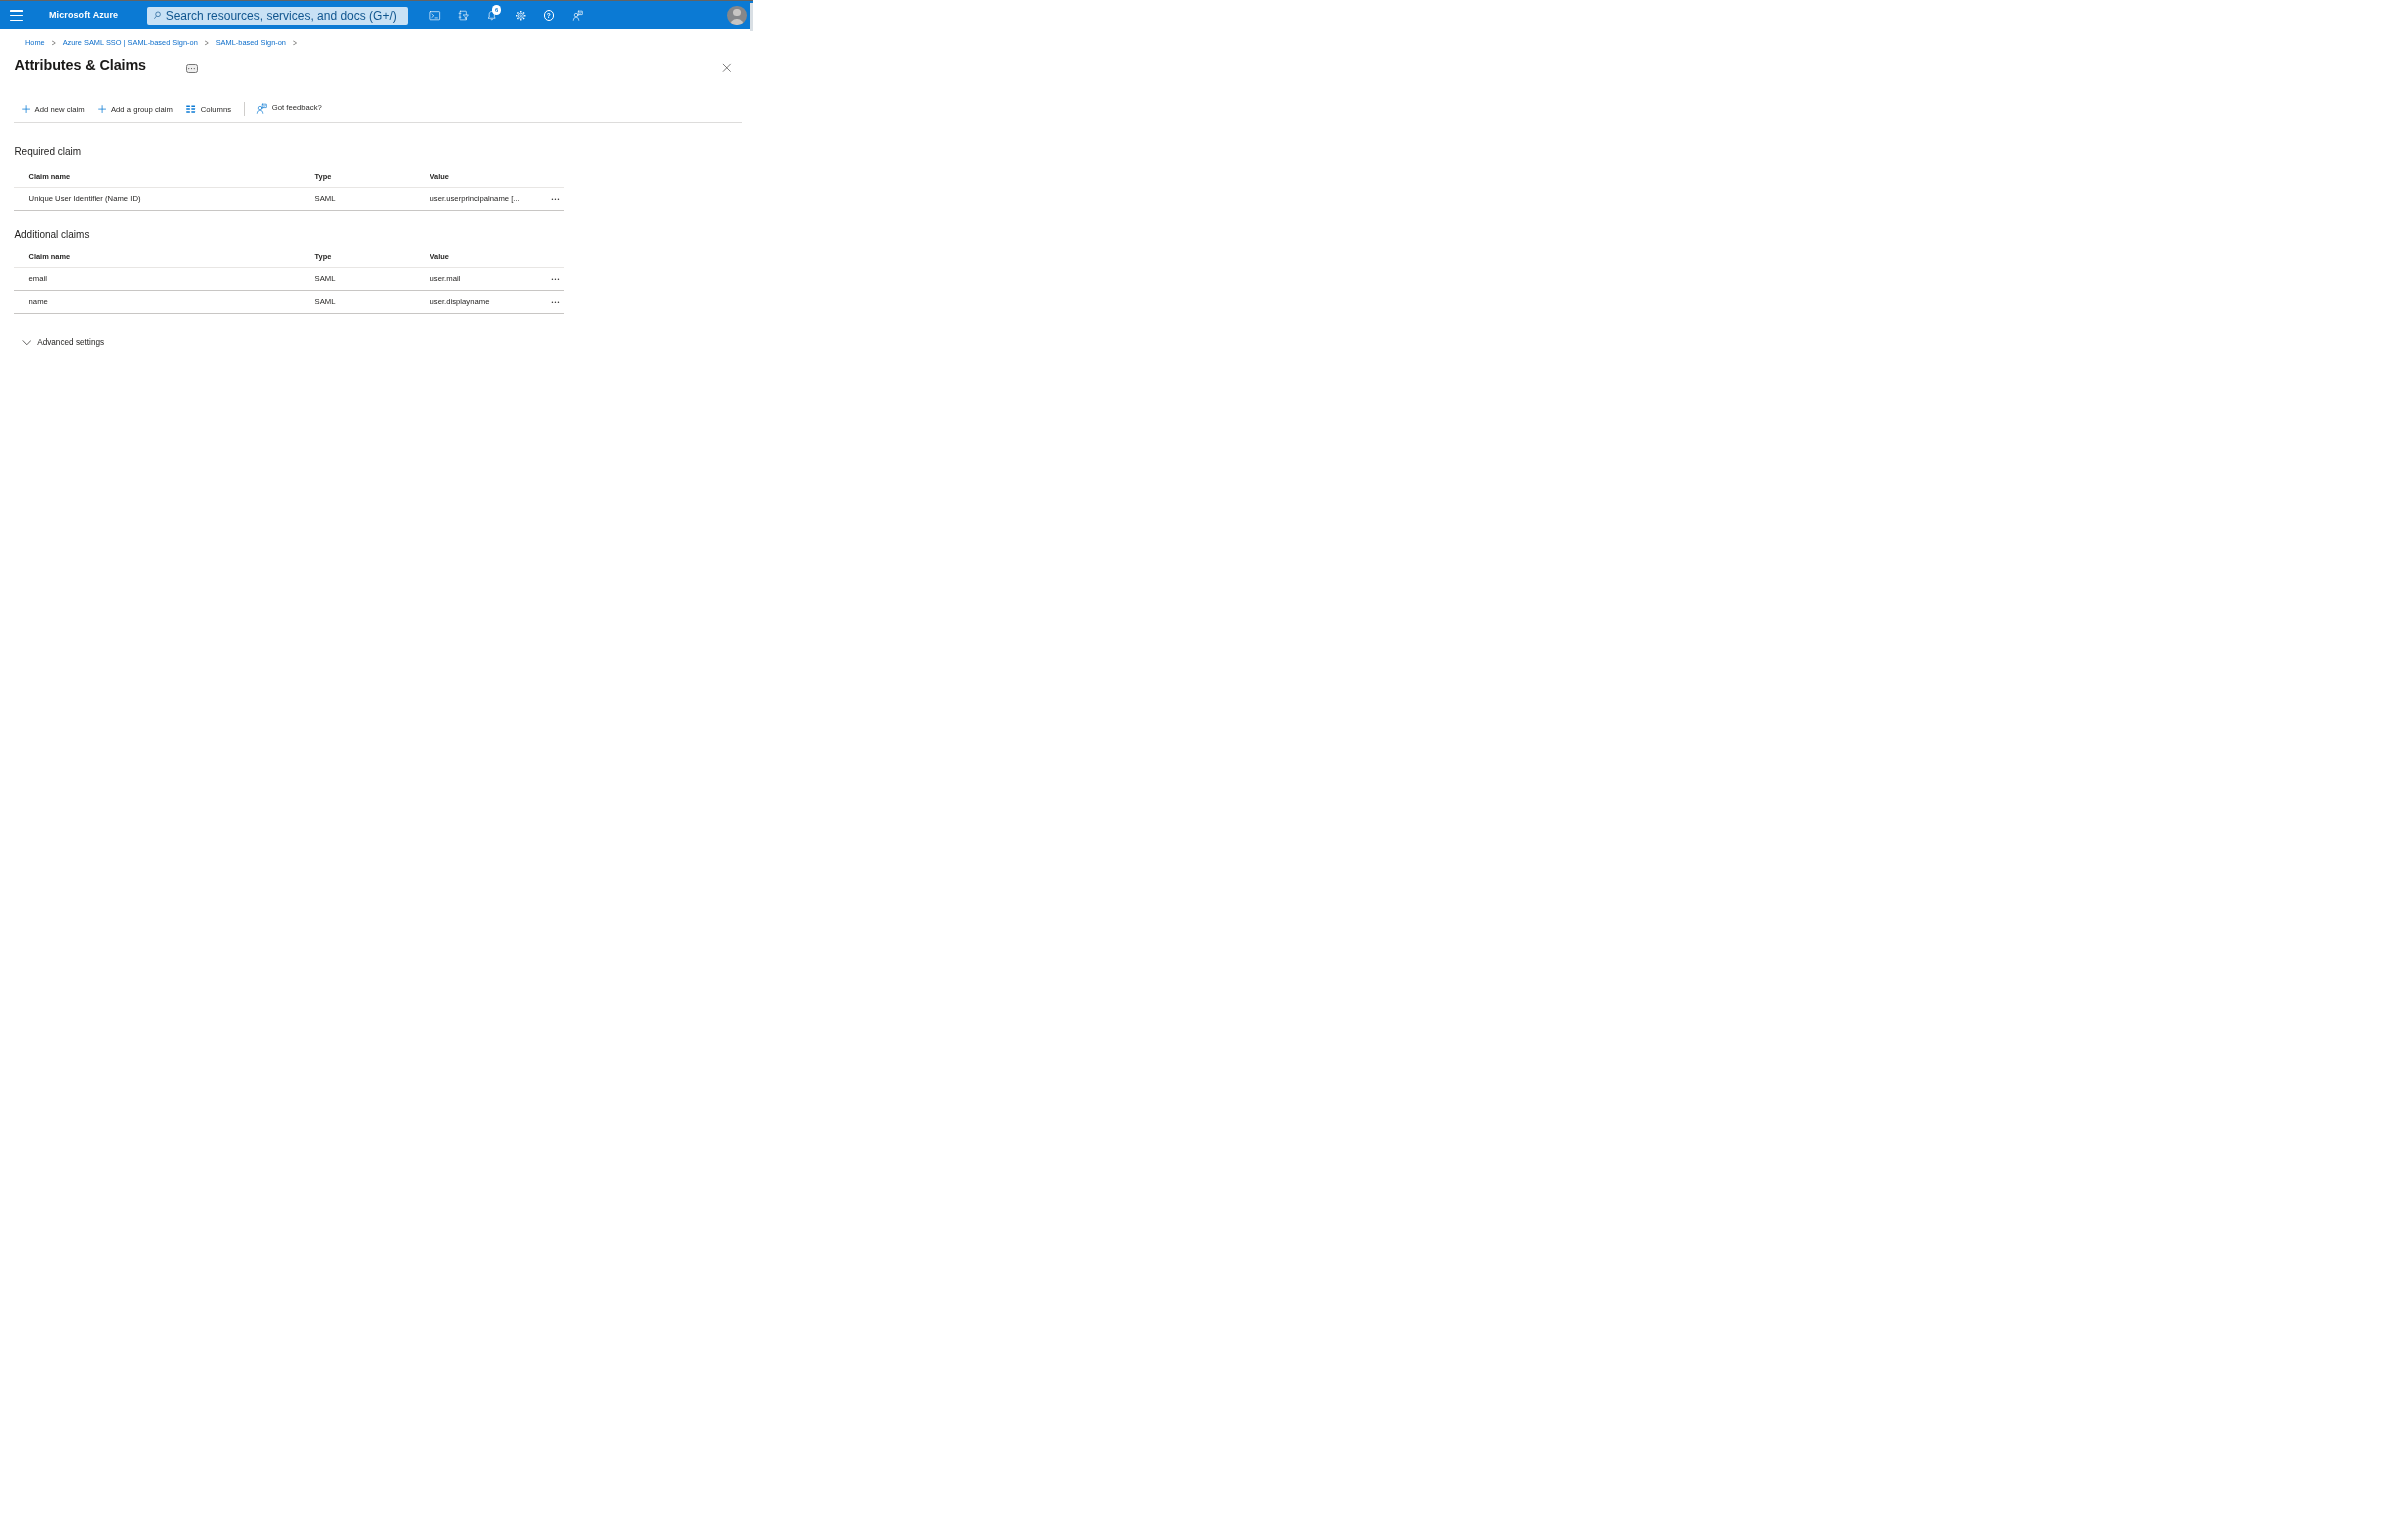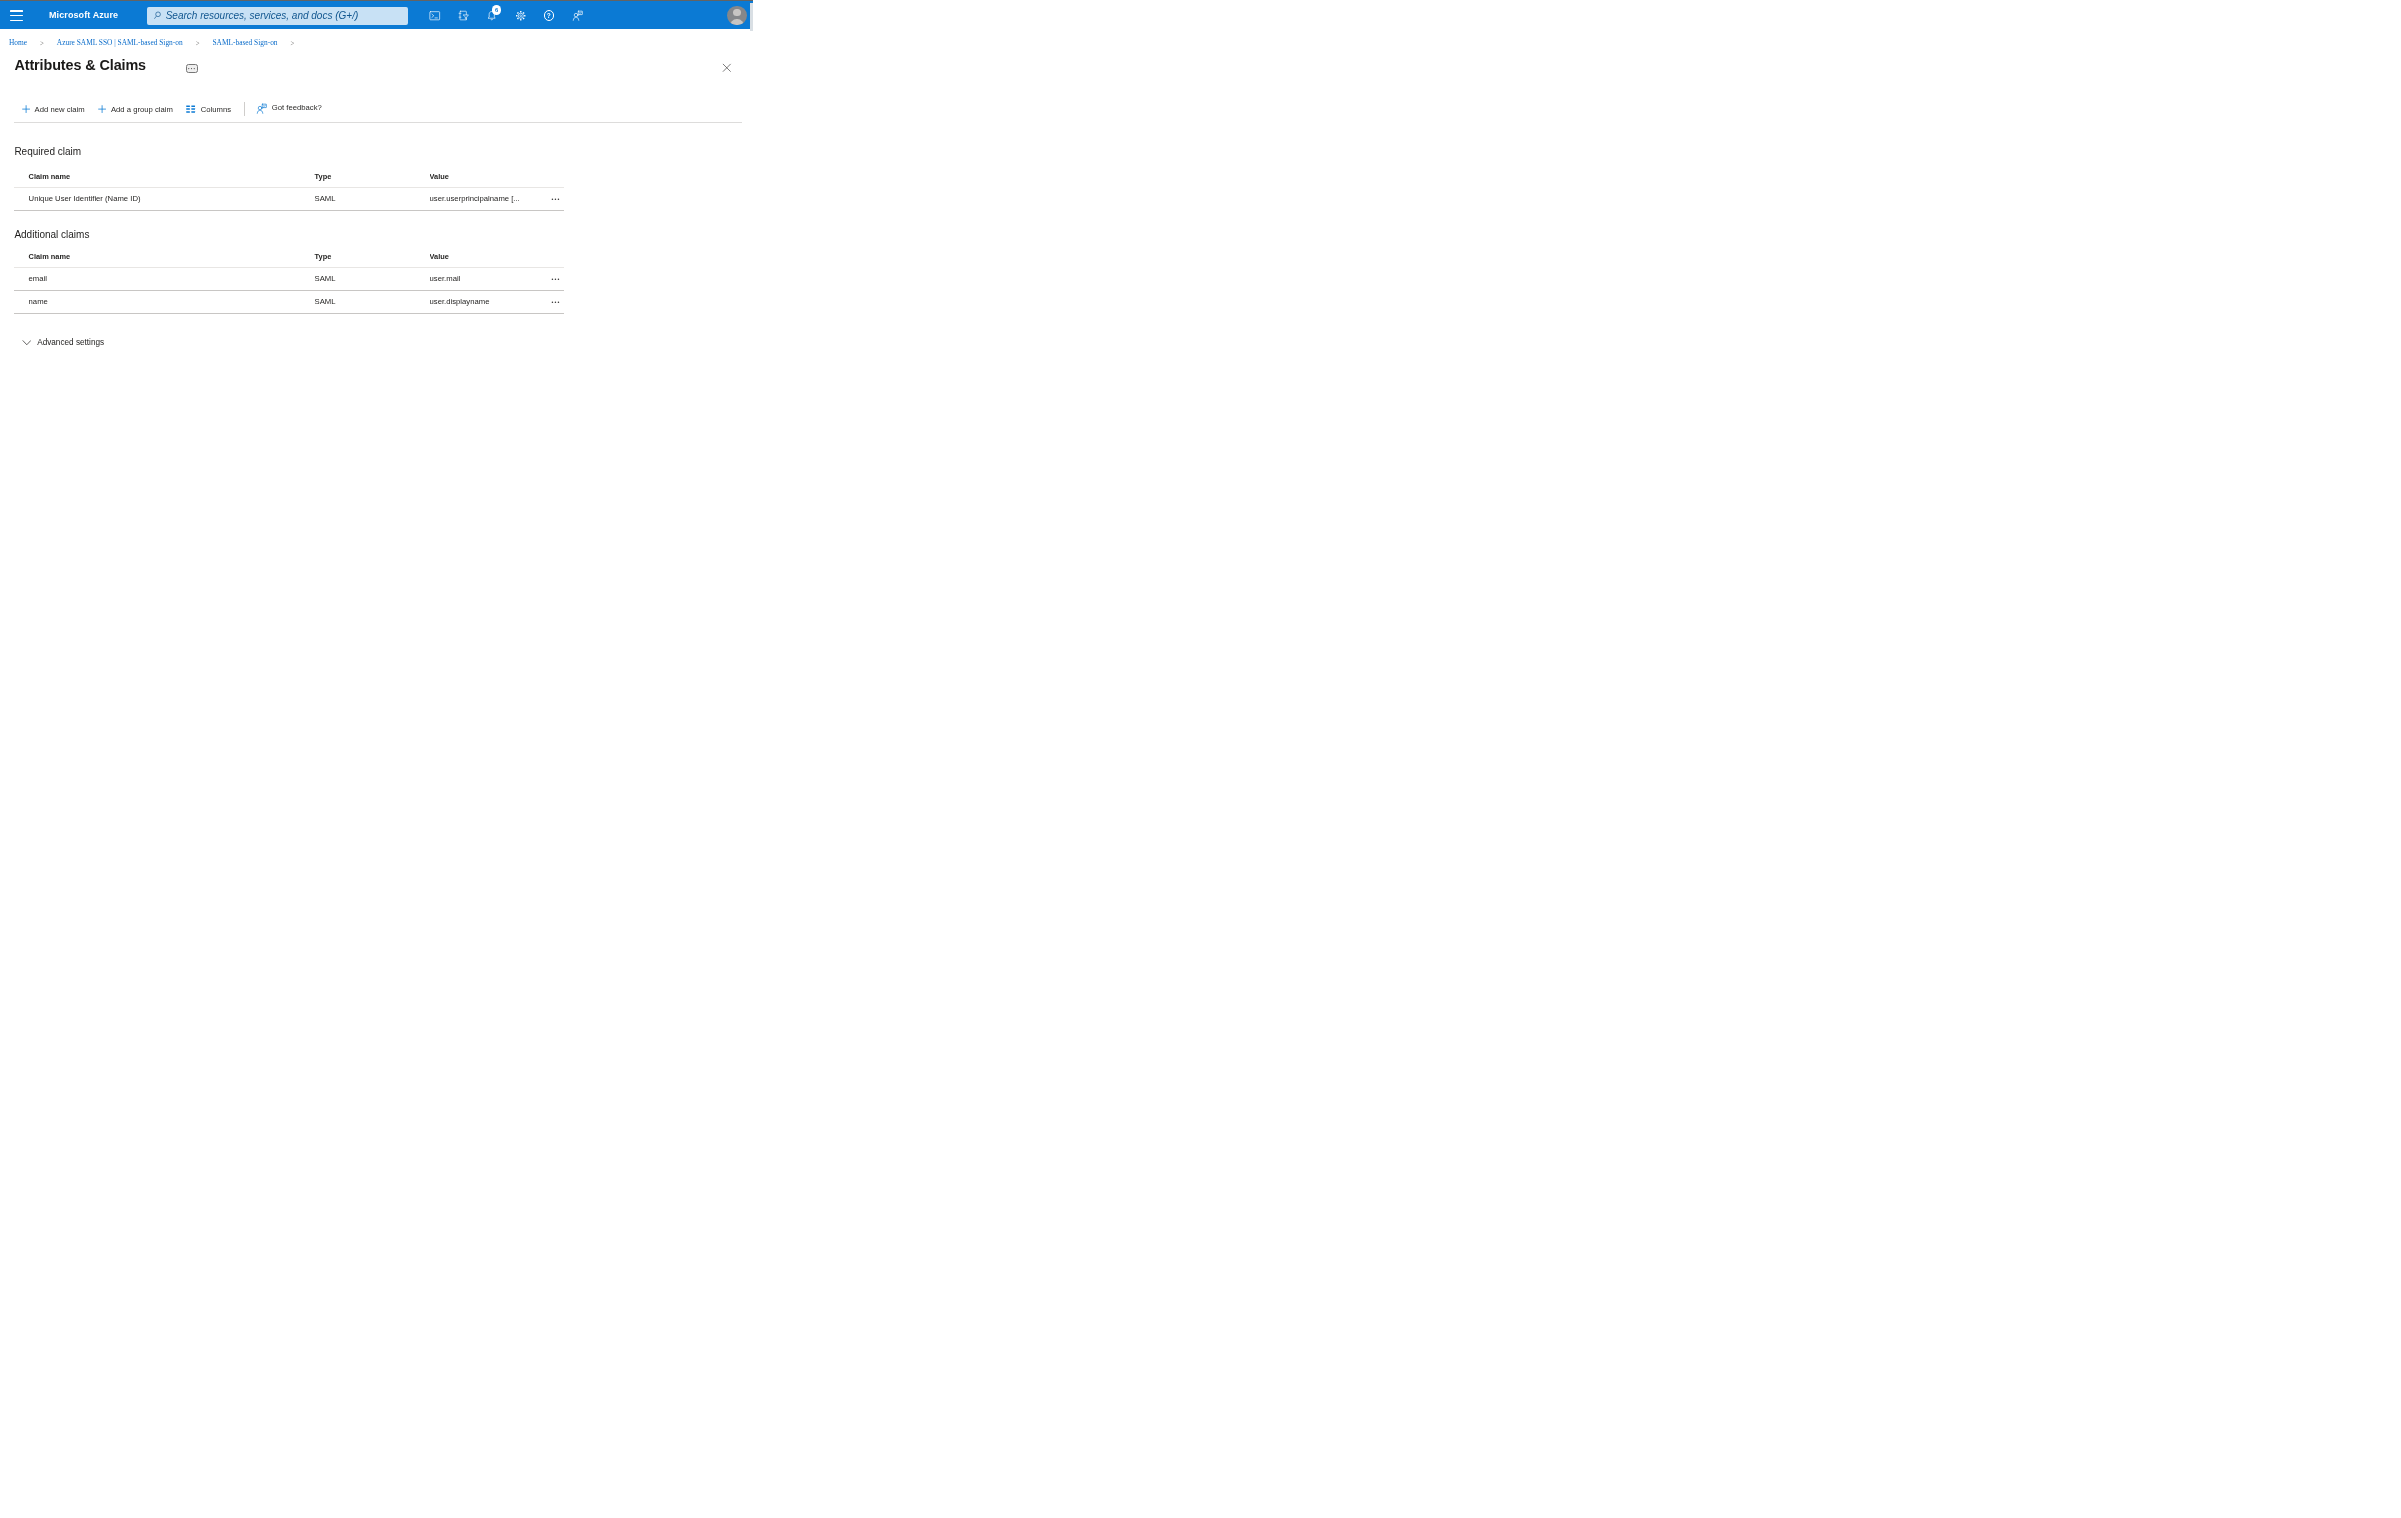--- a/index.html
+++ b/index.html
@@ -10,33 +10,33 @@
   
   .top-edge { position:absolute; top:0; left:0; width:100%; height:1.4px; background:#636363; }
 
   
   .topbar { position:absolute; top:1.4px; left:0; width:100%; height:28px; background:#0b7ad4; }
   .hamburger { position:absolute; left:10px; top:8.6px; width:14.4px; height:11.5px; display:flex; flex-direction:column; justify-content:space-between; padding:0.5px 0; cursor:pointer; background:none; border:none; }
   .hamburger span { display:block; width:12.5px; height:1.3px; background:#ffffff; border-radius:0.5px; }
   .brand { position:absolute; left:49px; top:9px; font-size:9px; font-weight:700; color:#ffffff; letter-spacing:0.1px; white-space:nowrap; }
   .searchbox { position:absolute; left:147px; top:5.3px; width:261px; height:18px; background:#c8e1f5; border-radius:1.9px; display:flex; align-items:center; padding:0 5.8px; gap:4.3px; }
   .searchbox svg { flex:0 0 auto; }
-  .searchbox input { flex:1; background:transparent; border:none; outline:none; font-family:inherit; font-size:10px; color:#11568f;font-style:italic; }
+  .searchbox input { flex:1; background:transparent; border:none; outline:none; font-family:inherit; font-size:12px; color:#11568f; }
   .searchbox input::placeholder { color:#11568f; opacity:1; }
   .topbar-icons { position:absolute; left:429px; top:8.2px; display:flex; gap:17px; align-items:center; }
   .tico { position:relative; width:11.5px; height:11.5px; cursor:pointer; }
   .badge { position:absolute; top:-4.3px; right:-3.8px; width:9.6px; height:9.6px; border-radius:50%; background:#ffffff; color:#0b7ad4; font-size:5.8px; font-weight:700; display:flex; align-items:center; justify-content:center; }
   .help-circle { width:10.6px; height:10.6px; margin:0.5px; border:0.7px solid #ffffff; border-radius:50%; display:flex; align-items:center; justify-content:center; color:#ffffff; font-size:6.5px; font-weight:700; }
   .avatar { position:absolute; right:6.2px; top:4.3px; width:19.7px; height:19.7px; border-radius:50%; background:#85878a; overflow:hidden; cursor:pointer; }
   .avatar .head { position:absolute; top:3.4px; left:6.2px; width:7.2px; height:7.2px; border-radius:50%; background:#c7c5c3; }
   .avatar .shoulders { position:absolute; bottom:-1.9px; left:2.9px; width:14px; height:8.6px; border-radius:50% 50% 0 0 / 100% 100% 0 0; background:#c7c5c3; }
   .scrollbar-track { position:absolute; right:0; top:1.4px; width:2.9px; height:28px; background:#d9dfe4; }
 
   
-  .breadcrumb { position:absolute; top:38px; left:9px; display:flex; align-items:center; gap:13px; font-size:7.4px; white-space:nowrap;font-family:Liberation Serif, serif; }
+  .breadcrumb { position:absolute; top:38px; left:25px; display:flex; align-items:center; gap:7px; font-size:7.4px; white-space:nowrap; }
   .breadcrumb a { color:#0c6dca; text-decoration:none; cursor:pointer; }
   .breadcrumb .sep { color:#6e6d6b; font-size:6.7px; transform:scaleY(1.25); }
 
   
   .page-title { position:absolute; top:57px; left:14.4px; font-size:14.4px; font-weight:700; color:#1b1a19; letter-spacing:-0.1px; }
   .title-more { position:absolute; left:186px; top:64px; font-size:4.3px; font-weight:700; letter-spacing:1.2px; color:#4f4e4d; cursor:pointer; }
   .close-btn { position:absolute; top:61px; right:20.7px; width:10.6px; height:10.6px; background:none; border:none; cursor:pointer; padding:0; }
 
   
   .toolbar { position:absolute; top:100px; left:21.6px; height:18px; display:flex; align-items:center; font-size:7.7px; color:#2b2a29; }

